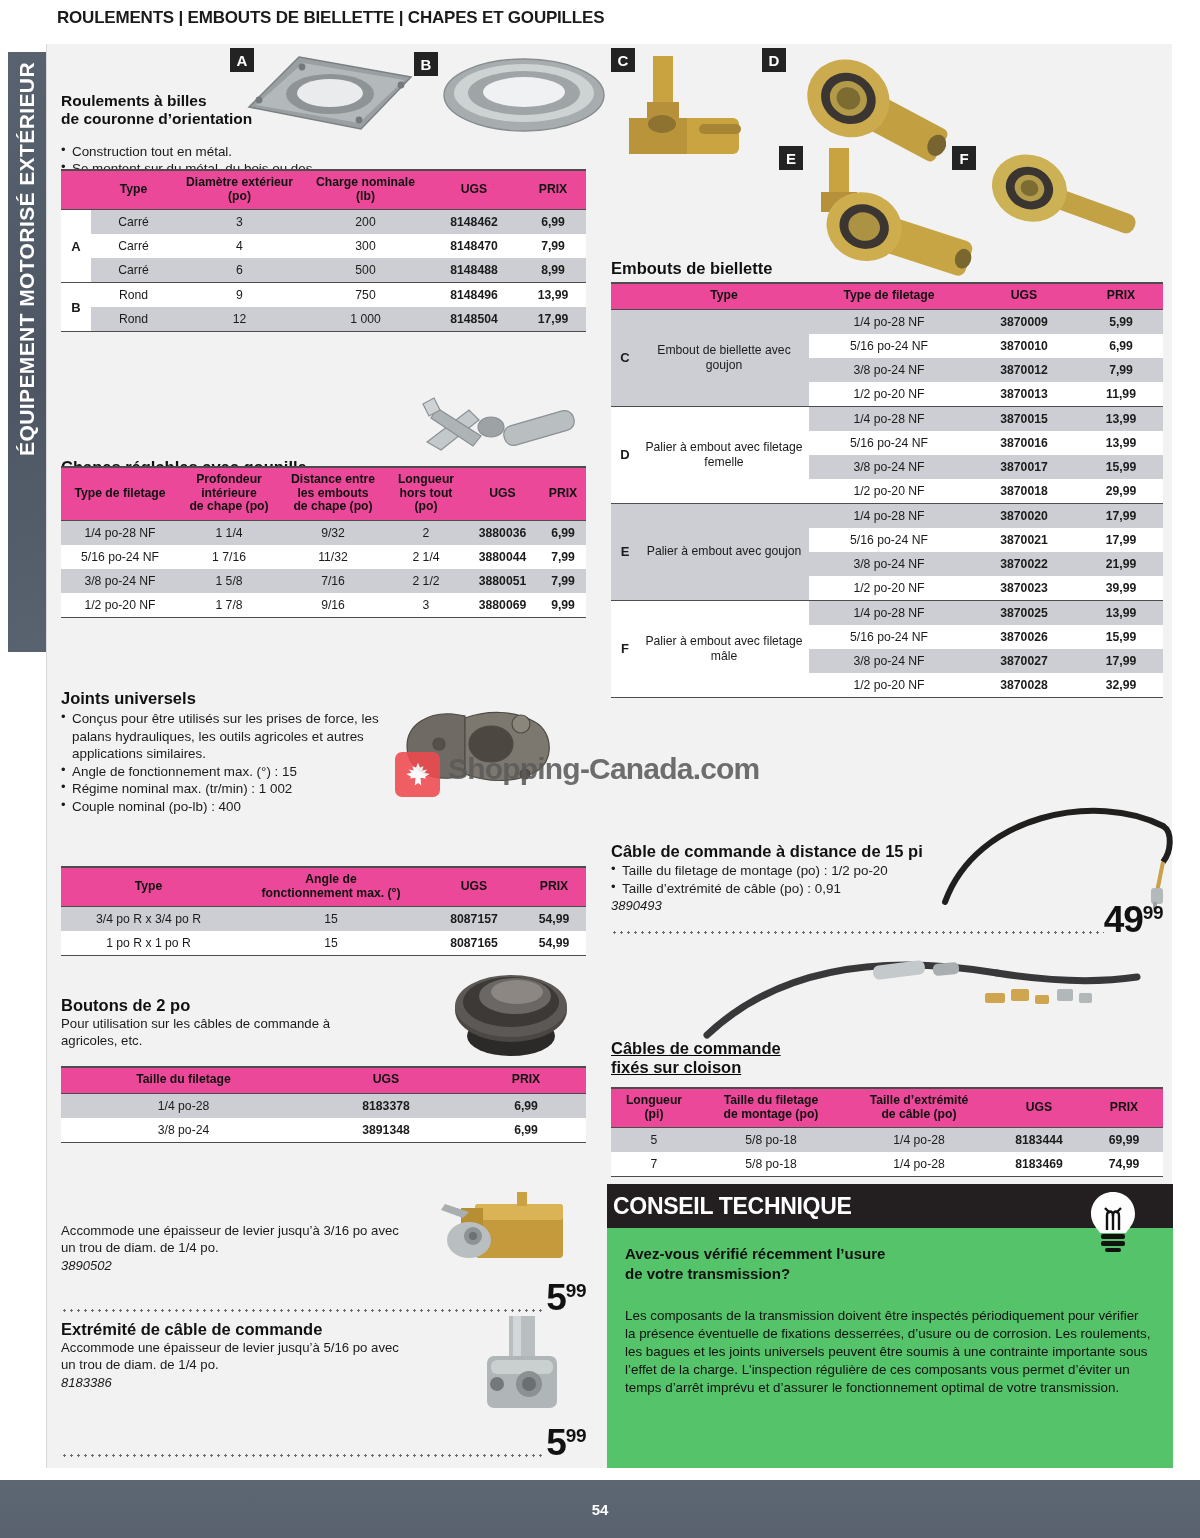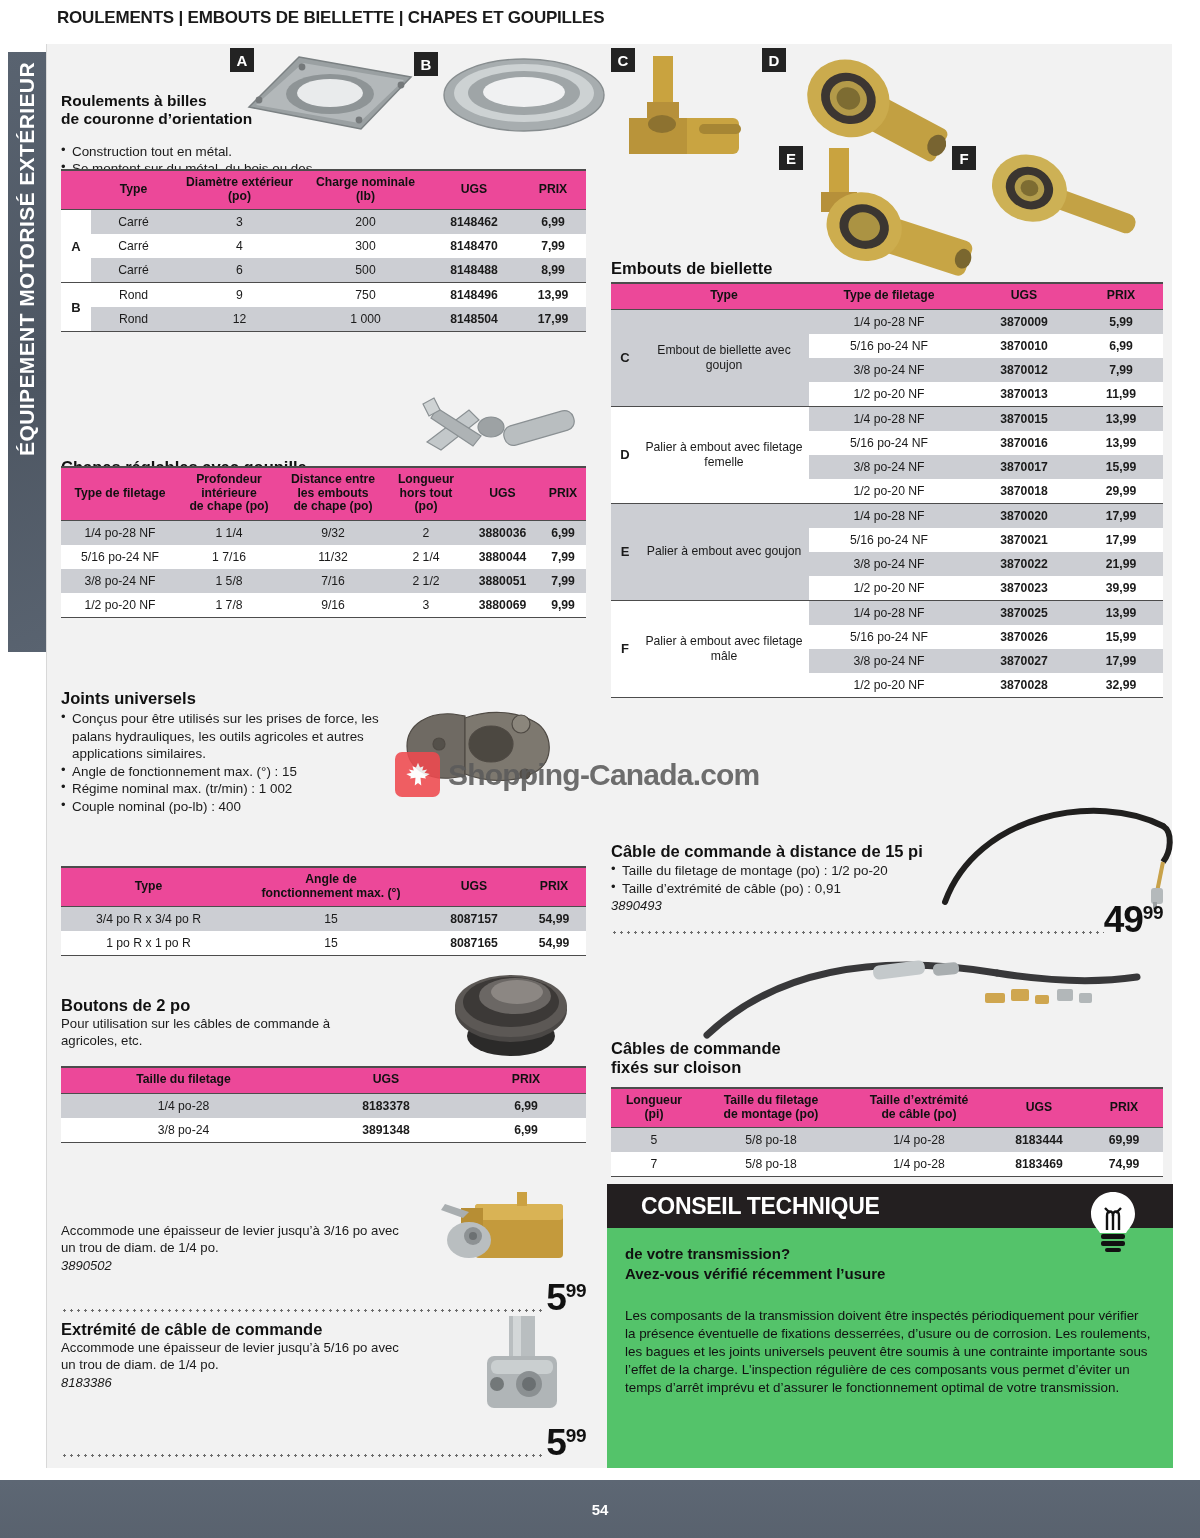--- a/index.html
+++ b/index.html
@@ -109,35 +109,35 @@
     font-size: 37px; font-weight: bold; color: #111; line-height: .78;
     letter-spacing: -1px; white-space: nowrap;
   }
   .price-big sup { font-size: 19px; vertical-align: super; letter-spacing: -0.5px;}
   .sku-ital { font-style: italic; font-size: 13px; color: #1b1b1b; }
 
   
   #tip-box { position: absolute; left: 0px; top: 1140px; width: 566px; }
   #tip-head {
     background: #231f20; color: #fff; height: 44px;
-    display: flex; align-items: center; padding-left: 34px;
+    display: flex; align-items: center; padding-left: 6px;
     font-size: 23px; font-weight: bold; letter-spacing: -0.3px;
     position: relative;
   }
   #tip-body {
     background: #54c36a; padding: 16px 22px 22px 18px; min-height: 240px;
   }
   #tip-q { font-size: 15px; font-weight: bold; color: #101010; line-height: 1.35; }
   #tip-p { font-size: 13.4px; color: #111; line-height: 1.36; margin-top: 22px; }
   #bulb { position: absolute; right: 34px; top: 6px; z-index: 5; }
 
   
   #watermark {
     position: absolute; left: 395px; top: 752px;
-    display: flex; align-items: center; gap: 8px; z-index: 40;
+    display: flex; gap: 8px; z-index: 40;
     opacity: .88;
   }
   #wm-badge {
     width: 45px; height: 45px; border-radius: 7px;
     background: #ef4a4f; display:flex;align-items:center;justify-content:center;
   }
   #wm-text {
     font-size: 30px; font-weight: bold; color: #5b5b5b;
     letter-spacing: -0.8px;
   }
@@ -688,21 +688,21 @@
             <rect x="314" y="50" width="18" height="12" rx="2"></rect>
             <rect x="338" y="56" width="14" height="9" rx="2"></rect>
           </g>
           <g fill="#b2b7b9">
             <rect x="360" y="50" width="16" height="12" rx="2"></rect>
             <rect x="382" y="54" width="13" height="10" rx="2"></rect>
           </g>
         </svg>
       </div>
 
-      <div style="position:absolute;left:4px;top:995px;width:300px;">
+      <div style="position:absolute;left:4px;top:995px;width:300px;text-decoration:underline;">
         <div class="sec-title big">Câbles de commande</div>
         <div class="sec-title big">fixés sur cloison</div>
       </div>
       <div style="position:absolute;left:4px;top:1043px;width:552px;">
         <table class="t">
           <colgroup>
               <col style="width:86px">
               <col style="width:148px">
               <col style="width:148px">
               <col style="width:92px">
@@ -748,22 +748,22 @@
               <g stroke="#111" stroke-width="2.4" fill="none">
                 <path d="M20 40 L20 26 C20 20 26 20 26 26 L26 40"></path>
                 <path d="M32 40 L32 26 C32 20 26 20 26 26"></path>
                 <path d="M18 18 L23 23 M34 18 L29 23"></path>
               </g>
             </svg>
           </span>
         </div>
         <div id="tip-body">
           <div id="tip-q">
+            <div>Avez-vous vérifié récemment l’usure</div>
             <div>de votre transmission?</div>
-            <div>Avez-vous vérifié récemment l’usure</div>
           </div>
           <div id="tip-p">Les composants de la transmission doivent être inspectés périodiquement pour vérifier la présence éventuelle de fixations desserrées, d’usure ou de corrosion. Les roulements, les bagues et les joints universels peuvent être soumis à une contrainte importante sous l’effet de la charge. L'inspection régulière de ces composants vous permet d’éviter un temps d’arrêt imprévu et d’assurer le fonctionnement optimal de votre transmission.</div>
         </div>
       </div>
     </div>
   </div>
 
   <div id="watermark">
     <div id="wm-badge">
       <svg width="30" height="30" viewBox="0 0 24 24">

